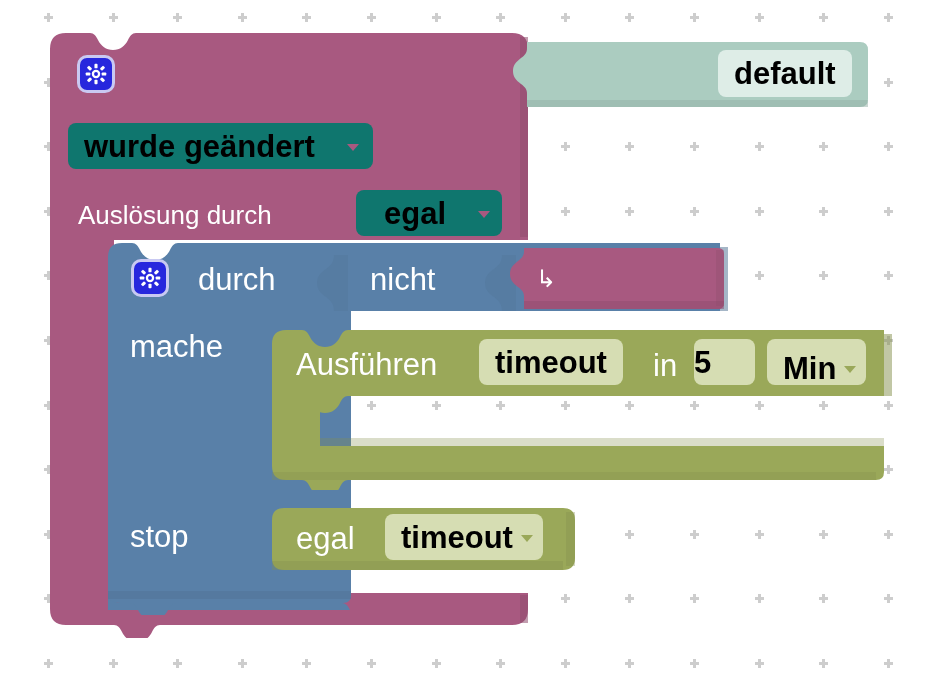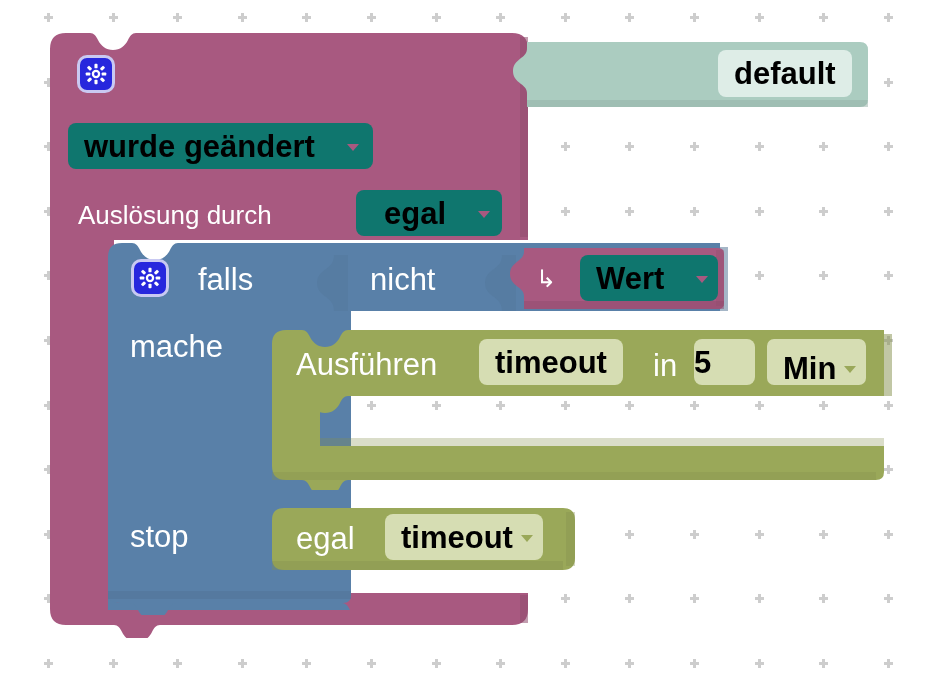--- a/index.html
+++ b/index.html
@@ -426,21 +426,21 @@
           <rect x="18.2" y="10.3" width="5" height="3.4" rx="1"></rect>
           <rect x="3.2" y="3.2" width="3.4" height="5" rx="1" transform="rotate(-45 4.9 5.7)"></rect>
           <rect x="17.4" y="3.2" width="3.4" height="5" rx="1" transform="rotate(45 19.1 5.7)"></rect>
           <rect x="3.2" y="15.8" width="3.4" height="5" rx="1" transform="rotate(45 4.9 18.3)"></rect>
           <rect x="17.4" y="15.8" width="3.4" height="5" rx="1" transform="rotate(-45 19.1 18.3)"></rect>
         </g>
         <circle cx="12" cy="12" r="2.1" fill="#2727DD"></circle>
       </svg>
     </div>
 
-    <div class="blk-label" style="position:absolute; left:90px; top:21px; font-size:31px;">falls</div>
+    <div class="blk-label" style="position:absolute; left:90px; top:21px; font-size:31px;">durch</div>
 
     <div class="blk-label" style="position:absolute; left:262px; top:21px; font-size:31px;">nicht</div>
 
     <div class="blk-label" style="position:absolute; left:22px; top:88px; font-size:31px;">mache</div>
 
     <div class="blk-label" style="position:absolute; left:22px; top:278px; font-size:31px;">stop</div>
   </div>
 
   <div class="block" style="left:508px; top:248px; width:216px; height:61px;">
     <svg width="216" height="61" viewBox="0 0 216 61" style="position:absolute;left:0;top:0;display:block;">
@@ -454,24 +454,20 @@
           L 16 49
           c 0 -5 -2 -7 -6 -10
           c -5 -4 -8 -7 -8 -13
           c 0 -6 3 -9 8 -13
           c 4 -3 6 -5 6 -10
           Z" fill="#A85980"></path>
       <rect x="16" y="53" width="200" height="8" fill="#8F4C6D" opacity="0.5"></rect>
       <rect x="208" y="2" width="8" height="56" fill="#8F4C6D" opacity="0.35"></rect>
     </svg>
     <div class="arrow-glyph" style="left:28px; top:19px; font-size:24px;">↳</div>
-    <div class="field f-magenta" style="position:absolute; left:72px; top:7px; height:46px; padding:0 10px 0 16px; font-size:31px;">
-      <span>Wert</span>
-      <span class="caret" style="border-top:7px solid #A85980;"></span>
-    </div>
   </div>
 
   <div class="block" style="left:272px; top:330px; width:620px; height:160px;">
     <svg width="620" height="160" viewBox="0 0 620 160" style="position:absolute;left:0;top:0;display:block;">
       <path d="
           M 0 14
           Q 0 0 14 0
           L 30 0
           c 4 0 6 3 8 7
           c 3 6 8 10 15 10
@@ -508,21 +504,21 @@
     <div class="field f-olive" style="position:absolute; left:207px; top:9px; height:46px; padding:0 16px; font-size:31px;">
       <span>timeout</span>
     </div>
 
     <div class="blk-label" style="position:absolute; left:381px; top:20px; font-size:31px;">in</div>
 
     <div class="field f-olive" style="position:absolute; left:422px; top:9px; width:61px; height:46px; font-size:31px;">
       <span>5</span>
     </div>
 
-    <div class="field f-olive" style="position:absolute; left:495px; top:9px; height:46px; padding:12px 10px 0 16px; font-size:31px;border-radius:7px;">
+    <div class="field f-olive" style="position:absolute; left:495px; top:9px; height:46px; padding:12px 10px 0 16px; font-size:31px;">
       <span>Min</span>
       <span class="caret" style="border-top:7px solid #9AA859;"></span>
     </div>
   </div>
 
   <div class="block" style="left:272px; top:508px; width:303px; height:62px;">
     <svg width="303" height="62" viewBox="0 0 303 62" style="position:absolute;left:0;top:0;display:block;">
       <path d="
           M 0 12
           Q 0 0 12 0

